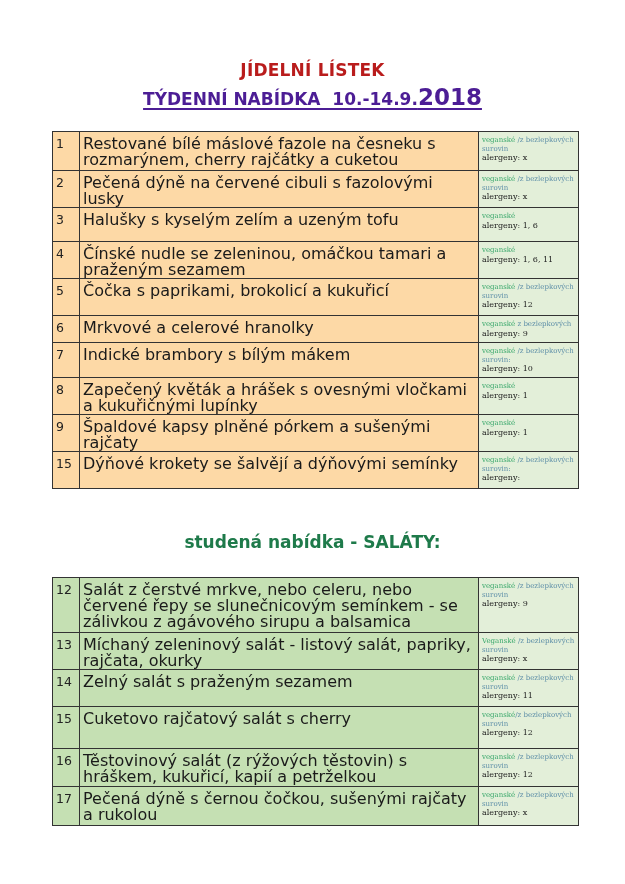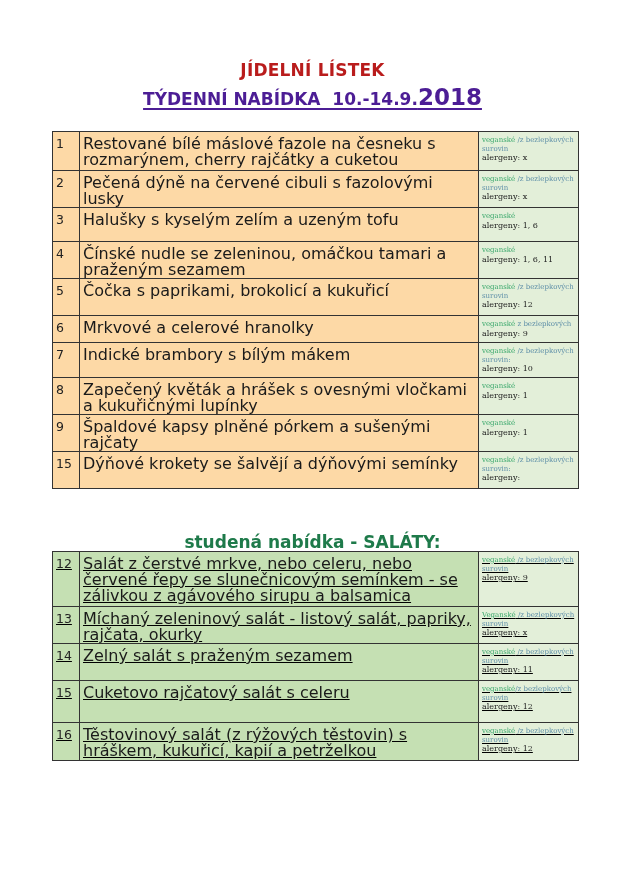--- a/index.html
+++ b/index.html
@@ -147,21 +147,21 @@
     <td class="info">
       <span class="tag-vegan">veganské</span><span class="tag-gluten"> /z bezlepkových surovin:</span>
       <span class="allergens">alergeny:</span>
     </td>
   </tr>
 </tbody>
 </table>
 
 <div class="section2-title">studená nabídka - SALÁTY:</div>
 
-<table class="menu t2" style="top:551px;text-decoration:underline;">
+<table class="menu t2" style="top:577px;">
   <tbody id="salad-body">
   <tr style="height: 55px;">
     <td class="num">12</td>
     <td class="dish">Salát z čerstvé mrkve, nebo celeru, nebo červené řepy se slunečnicovým semínkem - se zálivkou z agávového sirupu a balsamica</td>
     <td class="info">
       <span class="tag-vegan">veganské</span><span class="tag-gluten"> /z bezlepkových surovin</span>
       <span class="allergens">alergeny: 9</span>
     </td>
   </tr>
 
@@ -178,30 +178,38 @@
     <td class="num">14</td>
     <td class="dish">Zelný salát s praženým sezamem</td>
     <td class="info">
       <span class="tag-vegan">veganské</span><span class="tag-gluten"> /z bezlepkových surovin</span>
       <span class="allergens">alergeny: 11</span>
     </td>
   </tr>
 
   <tr style="height: 42px;">
     <td class="num">15</td>
-    <td class="dish">Cuketovo rajčatový salát s celeru</td>
+    <td class="dish">Cuketovo rajčatový salát s cherry</td>
     <td class="info">
       <span class="tag-vegan">veganské</span><span class="tag-gluten">/z bezlepkových surovin</span>
       <span class="allergens">alergeny: 12</span>
     </td>
   </tr>
 
   <tr style="height: 38px;">
     <td class="num">16</td>
     <td class="dish">Těstovinový salát (z rýžových těstovin) s hráškem, kukuřicí, kapií a petrželkou</td>
     <td class="info">
       <span class="tag-vegan">veganské</span><span class="tag-gluten"> /z bezlepkových surovin</span>
       <span class="allergens">alergeny: 12</span>
     </td>
   </tr>
 
+  <tr style="height: 39px;">
+    <td class="num">17</td>
+    <td class="dish">Pečená dýně s černou čočkou, sušenými rajčaty a rukolou</td>
+    <td class="info">
+      <span class="tag-vegan">veganské</span><span class="tag-gluten"> /z bezlepkových surovin</span>
+      <span class="allergens">alergeny: x</span>
+    </td>
+  </tr>
 </tbody>
 </table>
 
 </body></html>

